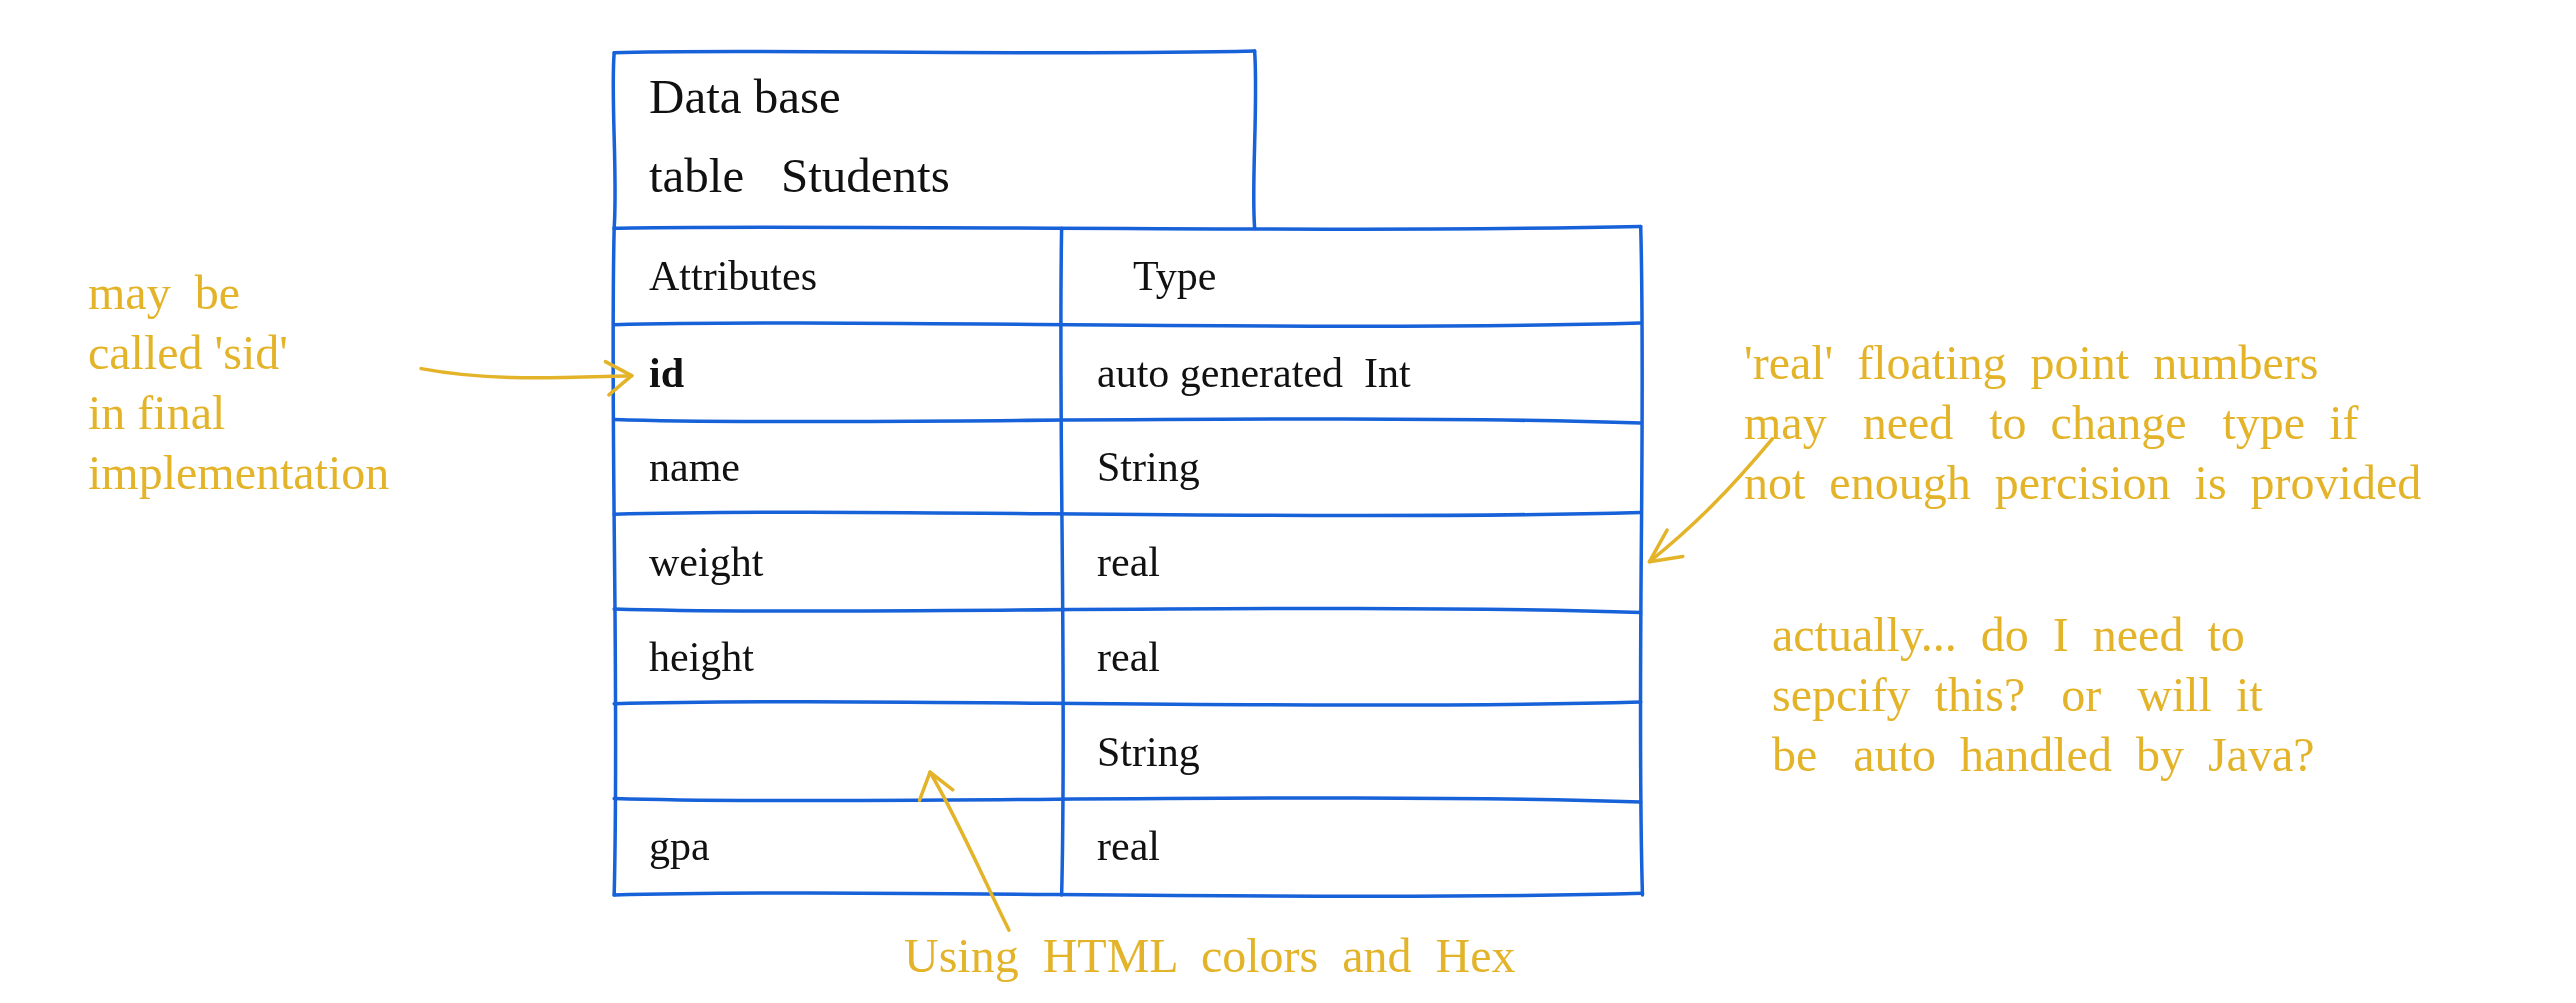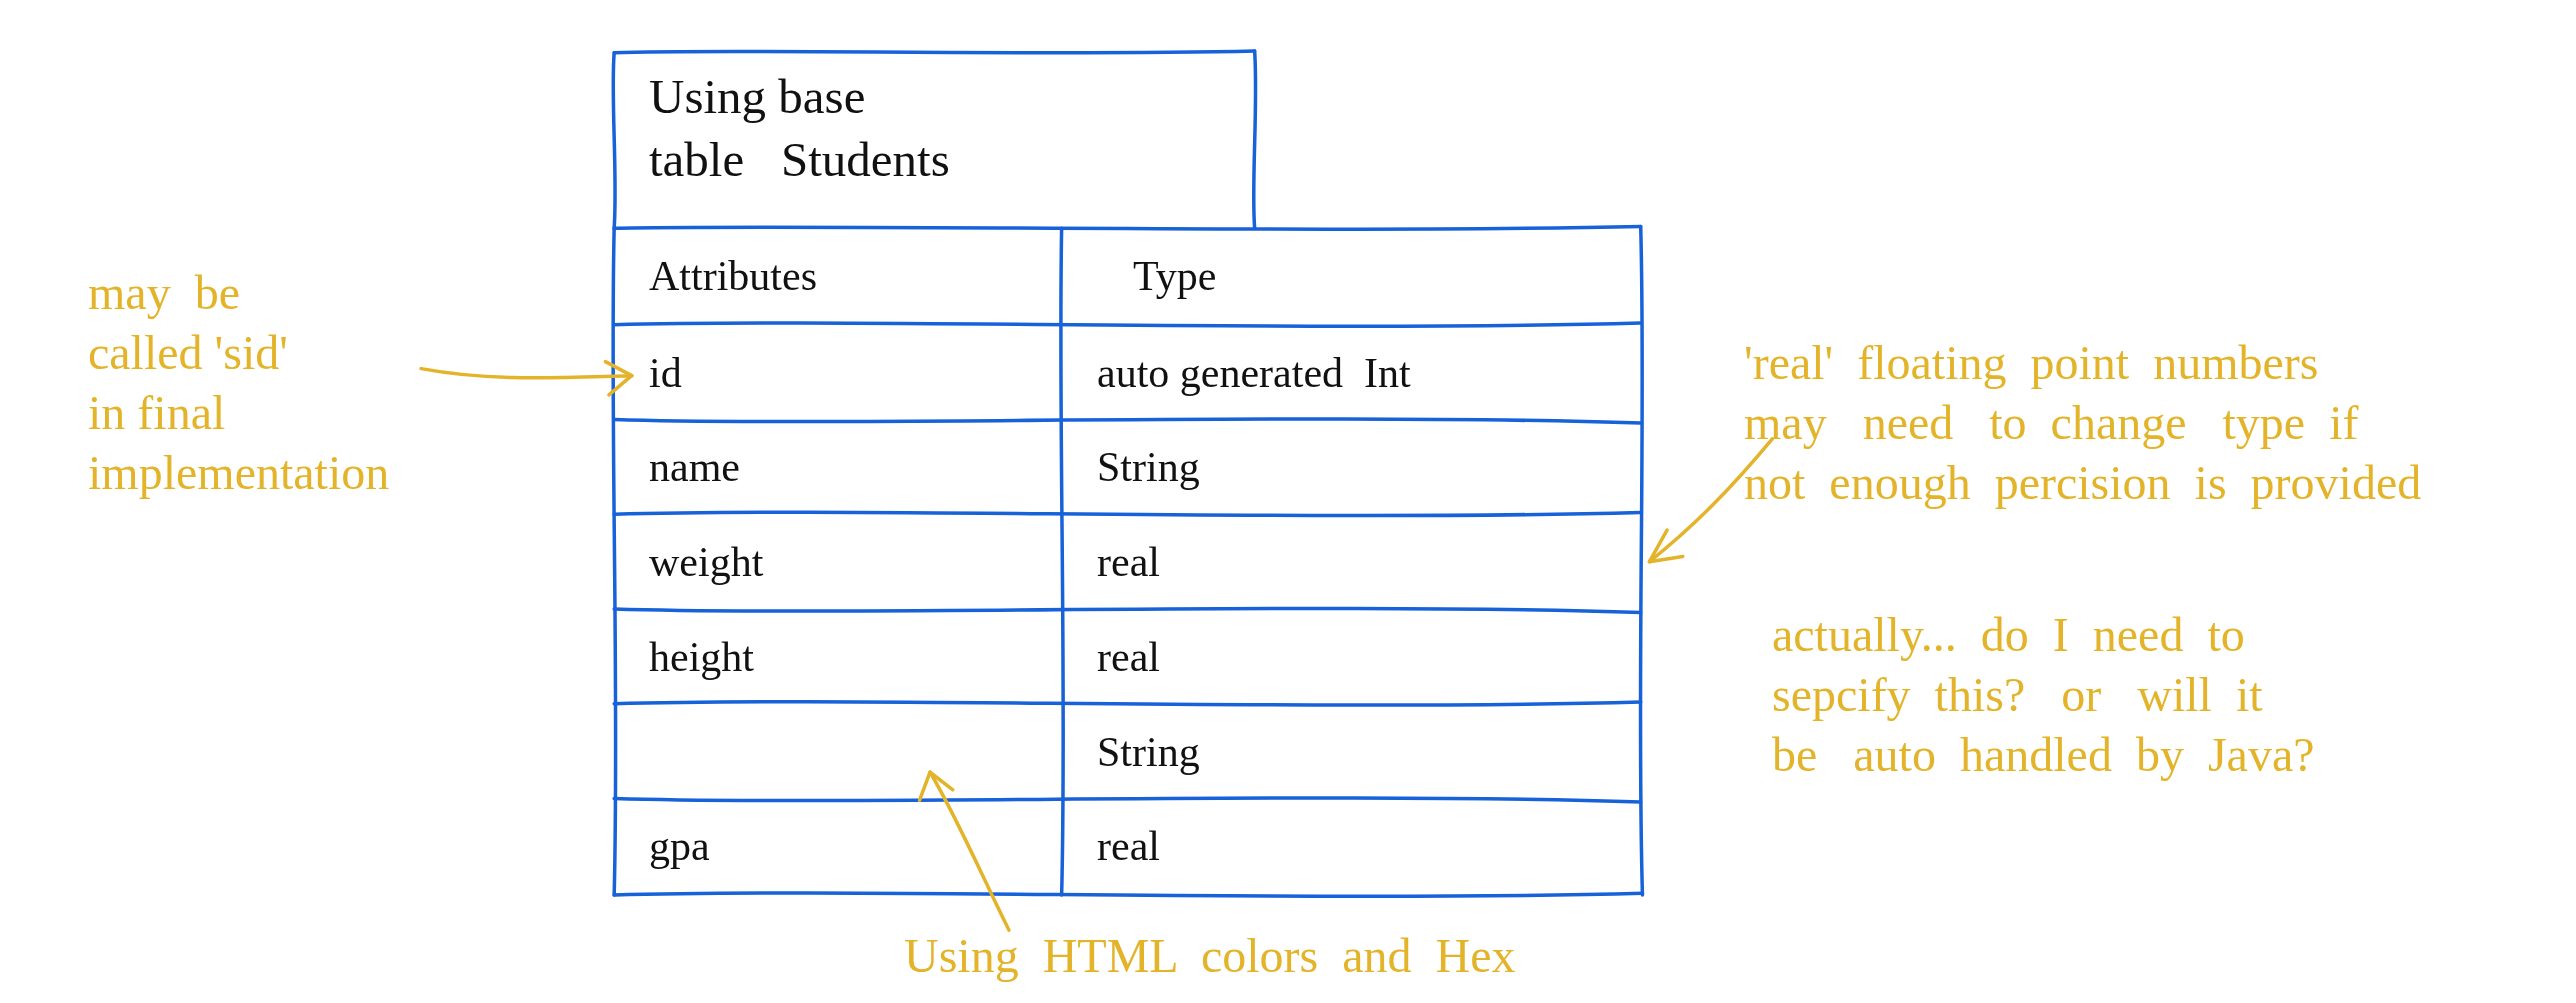--- a/index.html
+++ b/index.html
@@ -97,27 +97,27 @@
 
     <path class="ink-yellow-stroke" d="M 1150 1060 C 1120 1000, 1090 930, 1060 880"></path>
     <path class="ink-yellow-stroke" d="M 1060 880 L 1048 912"></path>
     <path class="ink-yellow-stroke" d="M 1060 880 L 1086 900"></path>
 
     <path class="ink-yellow-stroke" d="M 2020 500 C 1970 560, 1930 600, 1880 640"></path>
     <path class="ink-yellow-stroke" d="M 1880 640 L 1918 634"></path>
     <path class="ink-yellow-stroke" d="M 1880 640 L 1900 604"></path>
   </svg>
 
-  <div class="lbl ink-black title" style="left:649px; top:66px;">Using base</div>
-  <div class="lbl ink-black title" style="left:649px; top:129px;">table   Students</div>
+  <div class="lbl ink-black title" style="left:649px; top:66px;">Data base</div>
+  <div class="lbl ink-black title" style="left:649px; top:145px;">table   Students</div>
 
   <div class="lbl ink-black cell" style="left:649px; top:250px;">Attributes</div>
   <div class="lbl ink-black cell" style="left:1097px; top:250px;margin-left:36px;">Type</div>
 
-  <div class="lbl ink-black cell" style="left:649px; top:347px;">id</div>
+  <div class="lbl ink-black cell" style="left:649px; top:347px;font-weight:bold;">id</div>
   <div class="lbl ink-black cell" style="left:1097px; top:347px;">auto generated  Int</div>
 
   <div class="lbl ink-black cell" style="left:649px; top:441px;">name</div>
   <div class="lbl ink-black cell" style="left:1097px; top:441px;">String</div>
 
   <div class="lbl ink-black cell" style="left:649px; top:536px;">weight</div>
   <div class="lbl ink-black cell" style="left:1097px; top:536px;">real</div>
 
   <div class="lbl ink-black cell" style="left:649px; top:631px;">height</div>
   <div class="lbl ink-black cell" style="left:1097px; top:631px;">real</div>

